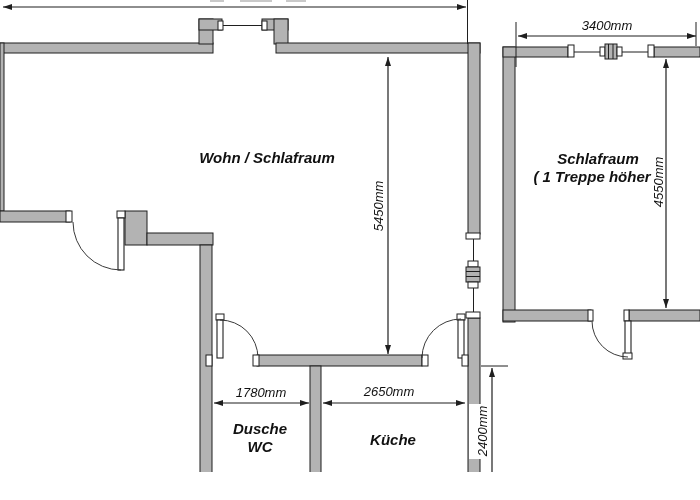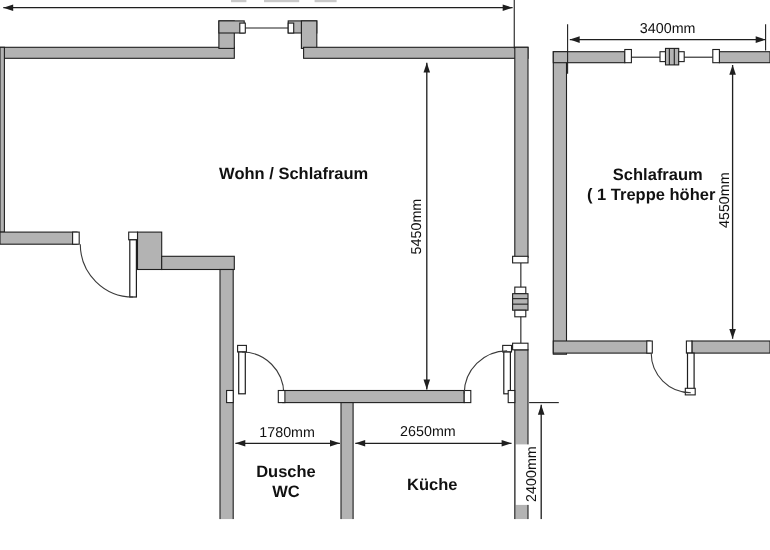--- a/index.html
+++ b/index.html
@@ -1,16 +1,16 @@
 <!DOCTYPE html>
 <html style="--wall-fill: #b3b3b3; --line: #1f1f1f; --background: #ffffff;"><head>
 <meta charset="utf-8">
 <style>
   html,body{margin:0;padding:0;background:#fff;}
-  .stage{position:relative;width:700px;height:472px;background:var(--background,#fff);overflow:hidden;}
+  .stage{position:relative;width:700px;height:472px;background:var(--background,#fff);overflow:hidden;font-style:italic;}
   svg{display:block;}
   .wall{fill:var(--wall-fill,#b3b3b3);stroke:var(--line,#1f1f1f);stroke-width:1;}
   .cap{fill:#ffffff;stroke:var(--line,#1f1f1f);stroke-width:1;}
   .pier{fill:var(--wall-fill,#b3b3b3);stroke:var(--line,#1f1f1f);stroke-width:1;}
   .ln{stroke:var(--line,#1f1f1f);stroke-width:1.2;fill:none;}
   .thin{stroke:var(--line,#1f1f1f);stroke-width:1;fill:none;}
   .arr{fill:var(--line,#1f1f1f);stroke:none;}
   .leaf{fill:#ffffff;stroke:var(--line,#1f1f1f);stroke-width:1.1;}
   .arc{stroke:#3a3a3a;stroke-width:1;fill:none;}
   .wht{fill:#ffffff;stroke:none;}

